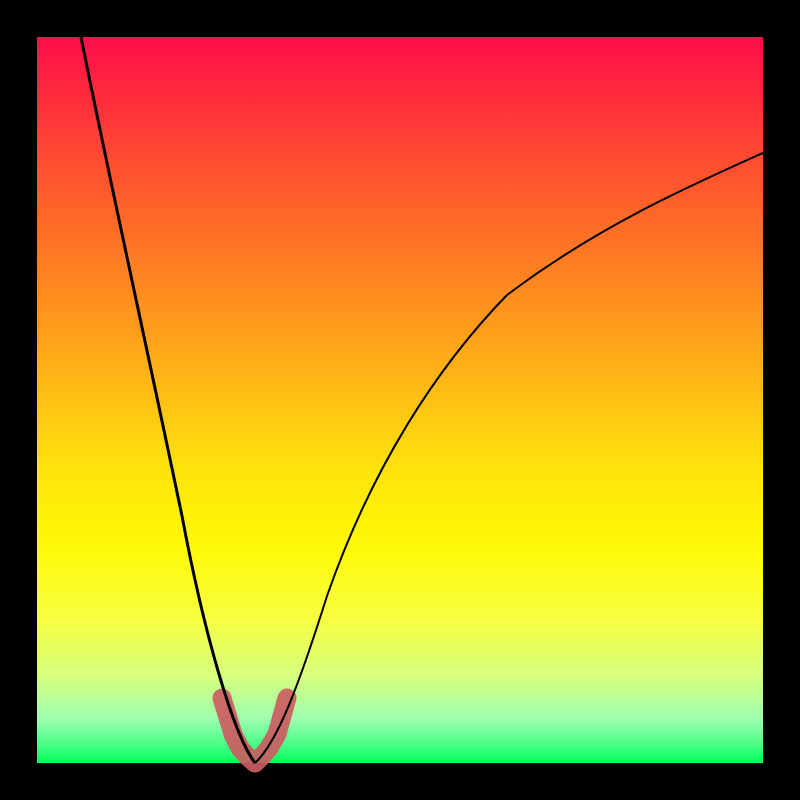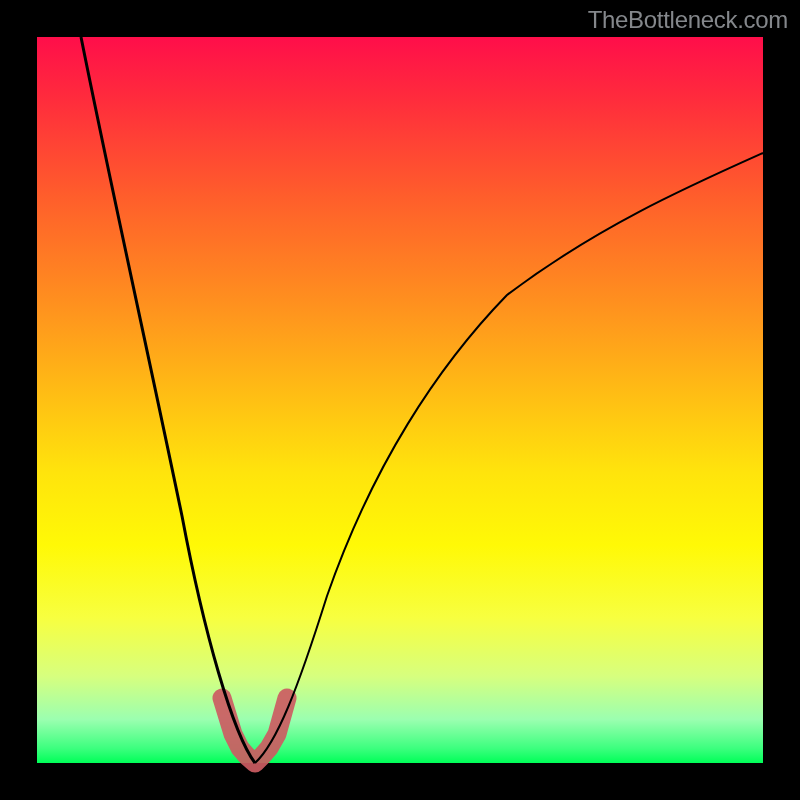--- a/index.html
+++ b/index.html
@@ -75,14 +75,13 @@
          L250 661"></path>
     <path class="main-curve" d="M44 0
          C 73 145, 109 306, 145 479
          C 167 596, 196 697, 218 726"></path>
     <path class="thin-curve" d="M218 726
          C 240 706, 261 651, 290 559
          C 335 430, 400 330, 470 258
          C 560 190, 650 150, 726 116"></path>
   </svg>
 
-  <div class="watermark">TheBottleneck.com</div>
 </div>
 
 </body></html>

